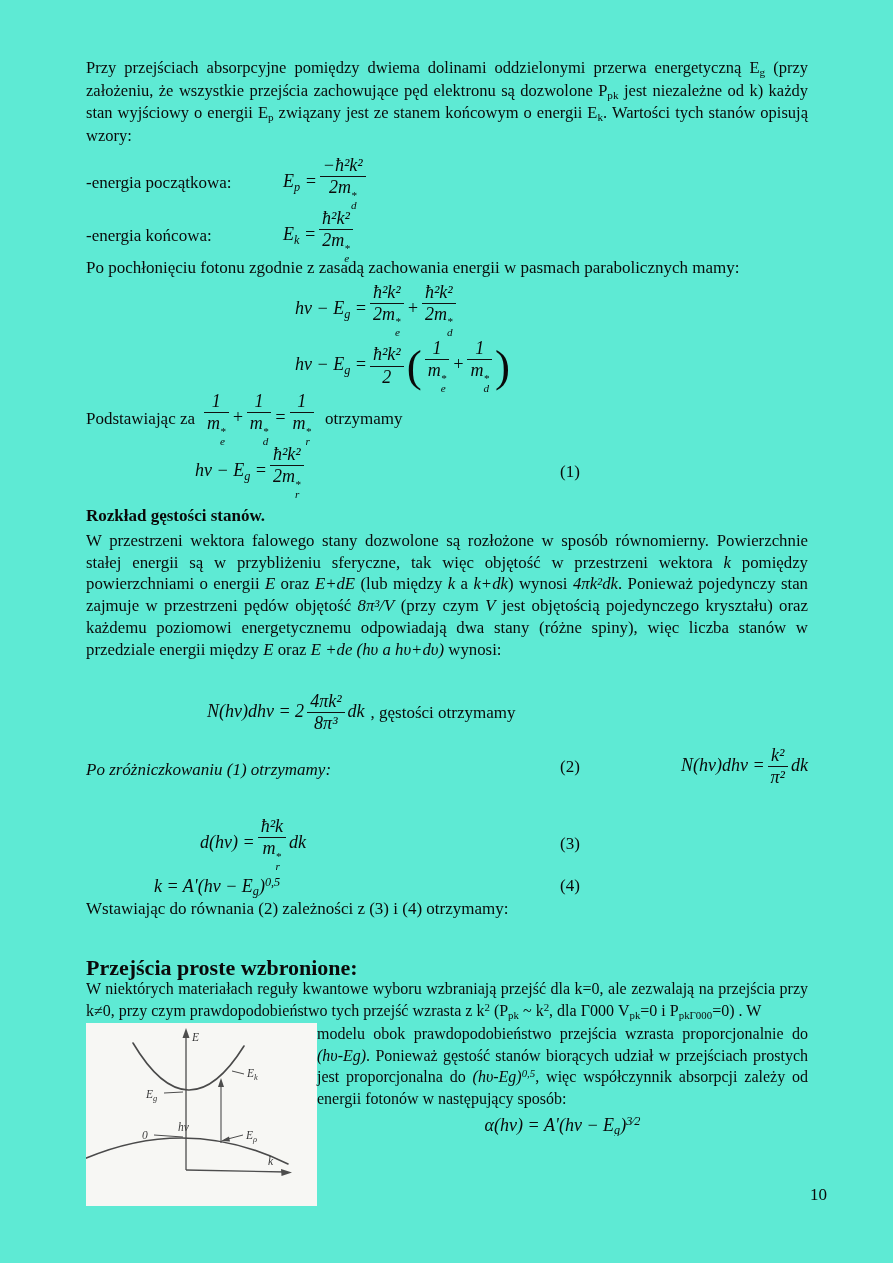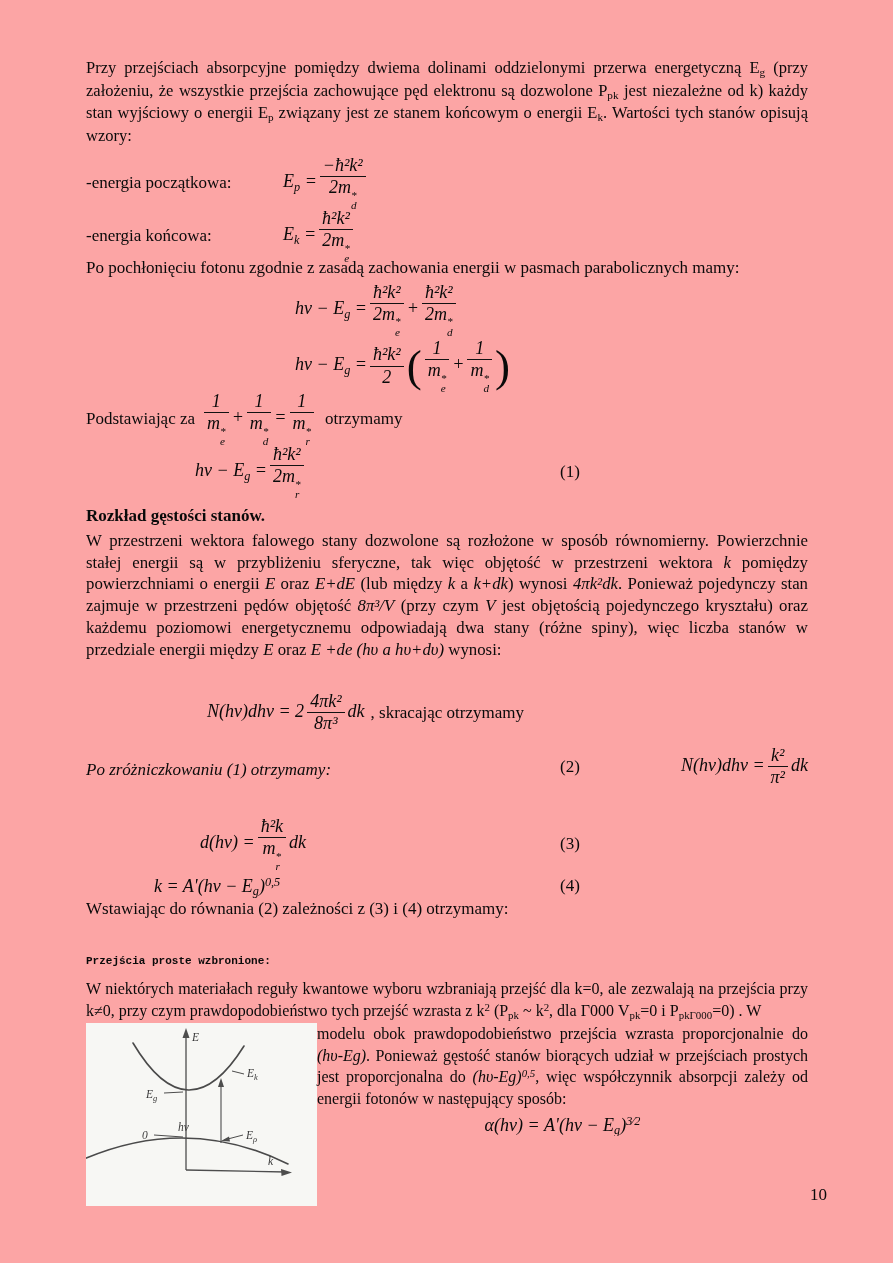--- a/index.html
+++ b/index.html
@@ -1,27 +1,27 @@
 <!DOCTYPE html>
 <html><head>
 <meta charset="utf-8">
 <style>
   html,body { margin:0; padding:0; background:#ffffff; }
   .page {
-    position:relative; width:893px; height:1263px; background:#fca5a5;
+    position:relative; width:893px; height:1263px; background:#5eead4;
     font-family:"Liberation Serif","DejaVu Serif",serif; color:#0a0a0a; overflow:hidden;
   }
   .blk { position:absolute; left:86px; width:722px; }
   .just { text-align:justify; }
   .p1 { font-size:16.5px; line-height:22.5px; }
   .p2 { font-size:16.8px; line-height:21.7px; }
   .p3 { font-size:16px; line-height:21.5px; }
   .line { font-size:17px; }
   .h2 { font-size:17px; font-weight:bold; }
-  .h3 { font-size:11px; font-weight:bold;font-family:Liberation Mono, monospace; }
+  .h3 { font-size:22px; font-weight:bold; }
   .it { font-style:italic; }
   sub { font-size:68%; line-height:0; vertical-align:-0.28em; }
   sup { font-size:68%; line-height:0; vertical-align:0.5em; }
   .eqrow { position:absolute; left:86px; width:722px; display:flex; align-items:center; }
   .eq { font-style:italic; font-size:18px; white-space:nowrap; }
   .tag { position:absolute; left:474px; top:50%; transform:translateY(-50%);
          font-size:17px; font-style:normal; }
   .frac { display:inline-block; vertical-align:middle; text-align:center; margin:0 3px; }
   .frac .fn { display:block; padding:0 3px; line-height:1.18; }
   .frac .fd { display:block; border-top:1.3px solid #111; padding:0 3px; line-height:1.18; }
@@ -106,21 +106,21 @@
             </span></span></span></span>
     <span class="tag">(1)</span>
   </div>
 
   <p class="blk h2" style="top:506px; margin:0;">Rozkład gęstości stanów.</p>
 
   <p class="blk just p2" style="top:530px; margin:0;"><span>W przestrzeni wektora falowego stany dozwolone są rozłożone w sposób równomierny. Powierzchnie stałej energii są w przybliżeniu sferyczne, tak więc objętość w przestrzeni wektora </span><span class="it">k</span><span> pomiędzy powierzchniami o energii </span><span class="it">E</span><span> oraz </span><span class="it">E+dE</span><span> (lub między </span><span class="it">k</span><span> a </span><span class="it">k+dk</span><span>) wynosi </span><span class="it">4πk²dk</span><span>. Ponieważ pojedynczy stan zajmuje w przestrzeni pędów objętość </span><span class="it">8π³/V</span><span> (przy czym </span><span class="it">V</span><span> jest objętością pojedynczego kryształu) oraz każdemu poziomowi energetycznemu odpowiadają dwa stany (różne spiny), więc liczba stanów w przedziale energii między </span><span class="it">E</span><span> oraz </span><span class="it">E +de</span><span>  </span><span class="it">(hυ a hυ+dυ)</span><span> wynosi:</span></p>
 
   <div class="eqrow" style="top:686px; height:53px;">
     <span class="eq" style="margin-left:121px;"><span>N(hν)dhν = 2</span><span class="frac"><span class="fn">4πk²</span><span class="fd">8π³</span></span><span>dk</span></span>
-    <span class="line" style="margin-left:6px;">, skracając otrzymamy</span>
+    <span class="line" style="margin-left:6px;">, gęstości otrzymamy</span>
   </div>
 
   <div class="eqrow" style="top:740px; height:53px;justify-content:flex-end;">
     <span class="eq" style="margin-left:121px;"><span>N(hν)dhν =</span><span class="frac"><span class="fn">k²</span><span class="fd">π²</span></span><span>dk</span></span>
     <span class="tag">(2)</span>
   </div>
 
   <p class="blk line" style="top:760px; margin:0;font-style:italic;">Po zróżniczkowaniu (1) otrzymamy:</p>
 
   <div class="eqrow" style="top:817px; height:54px;">

